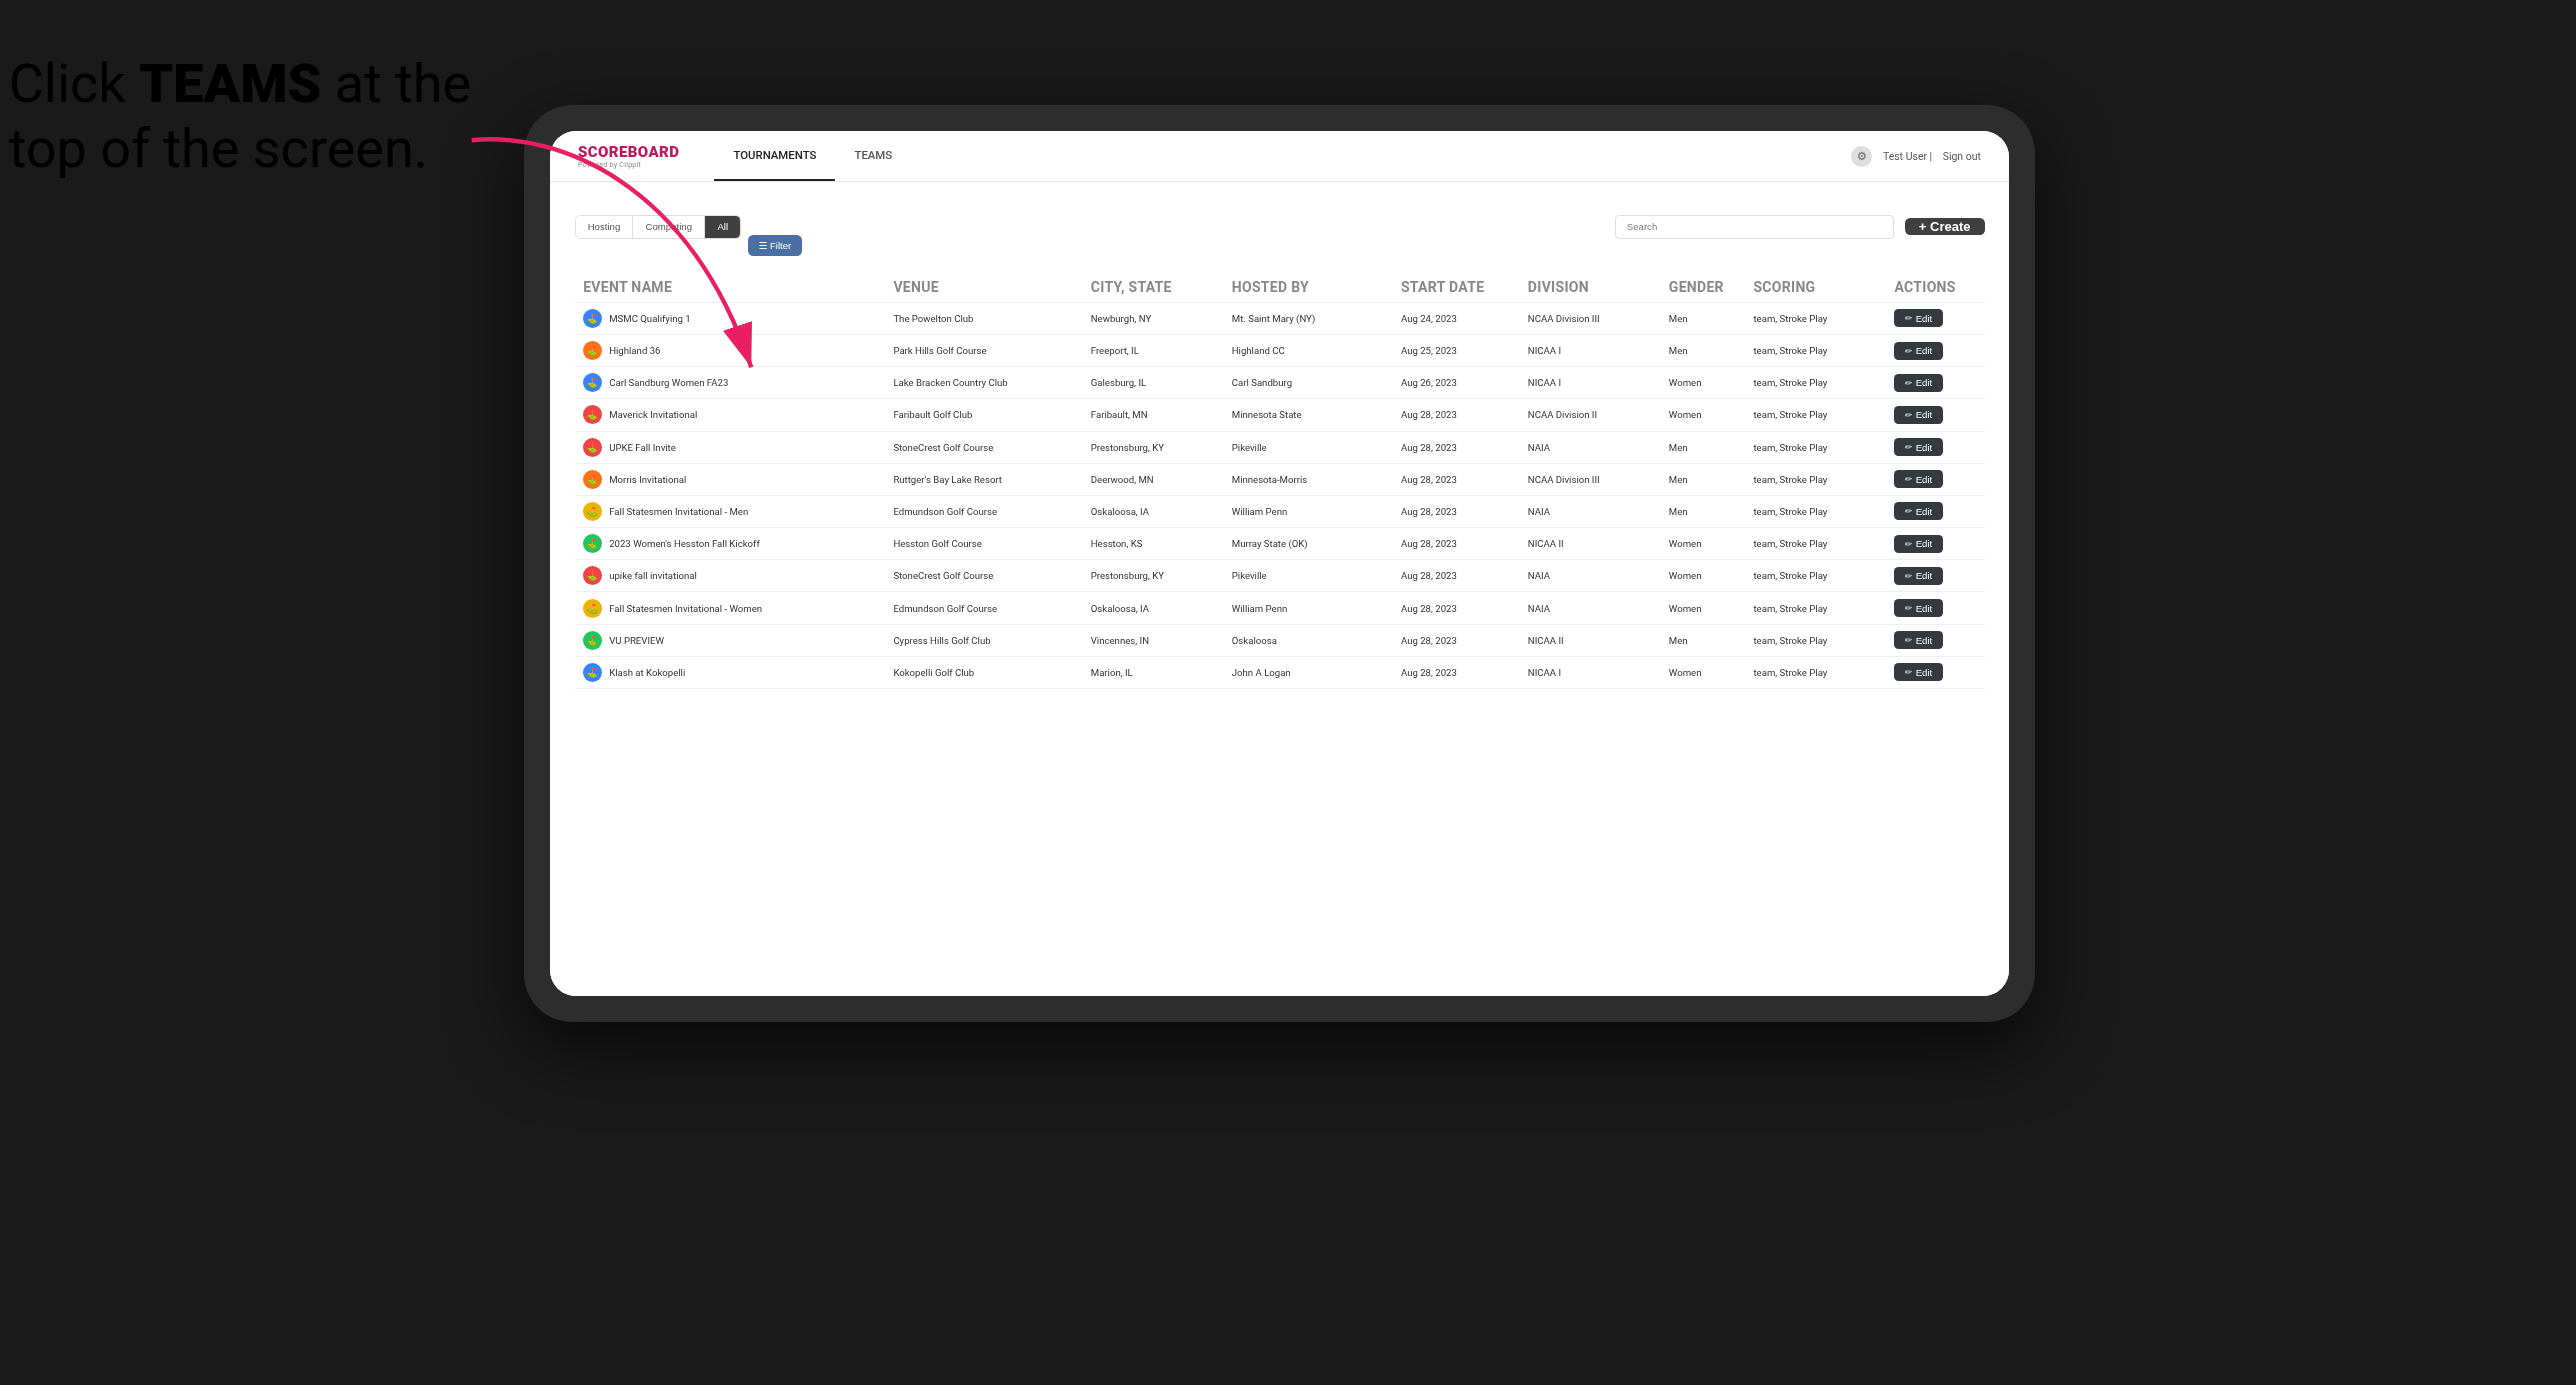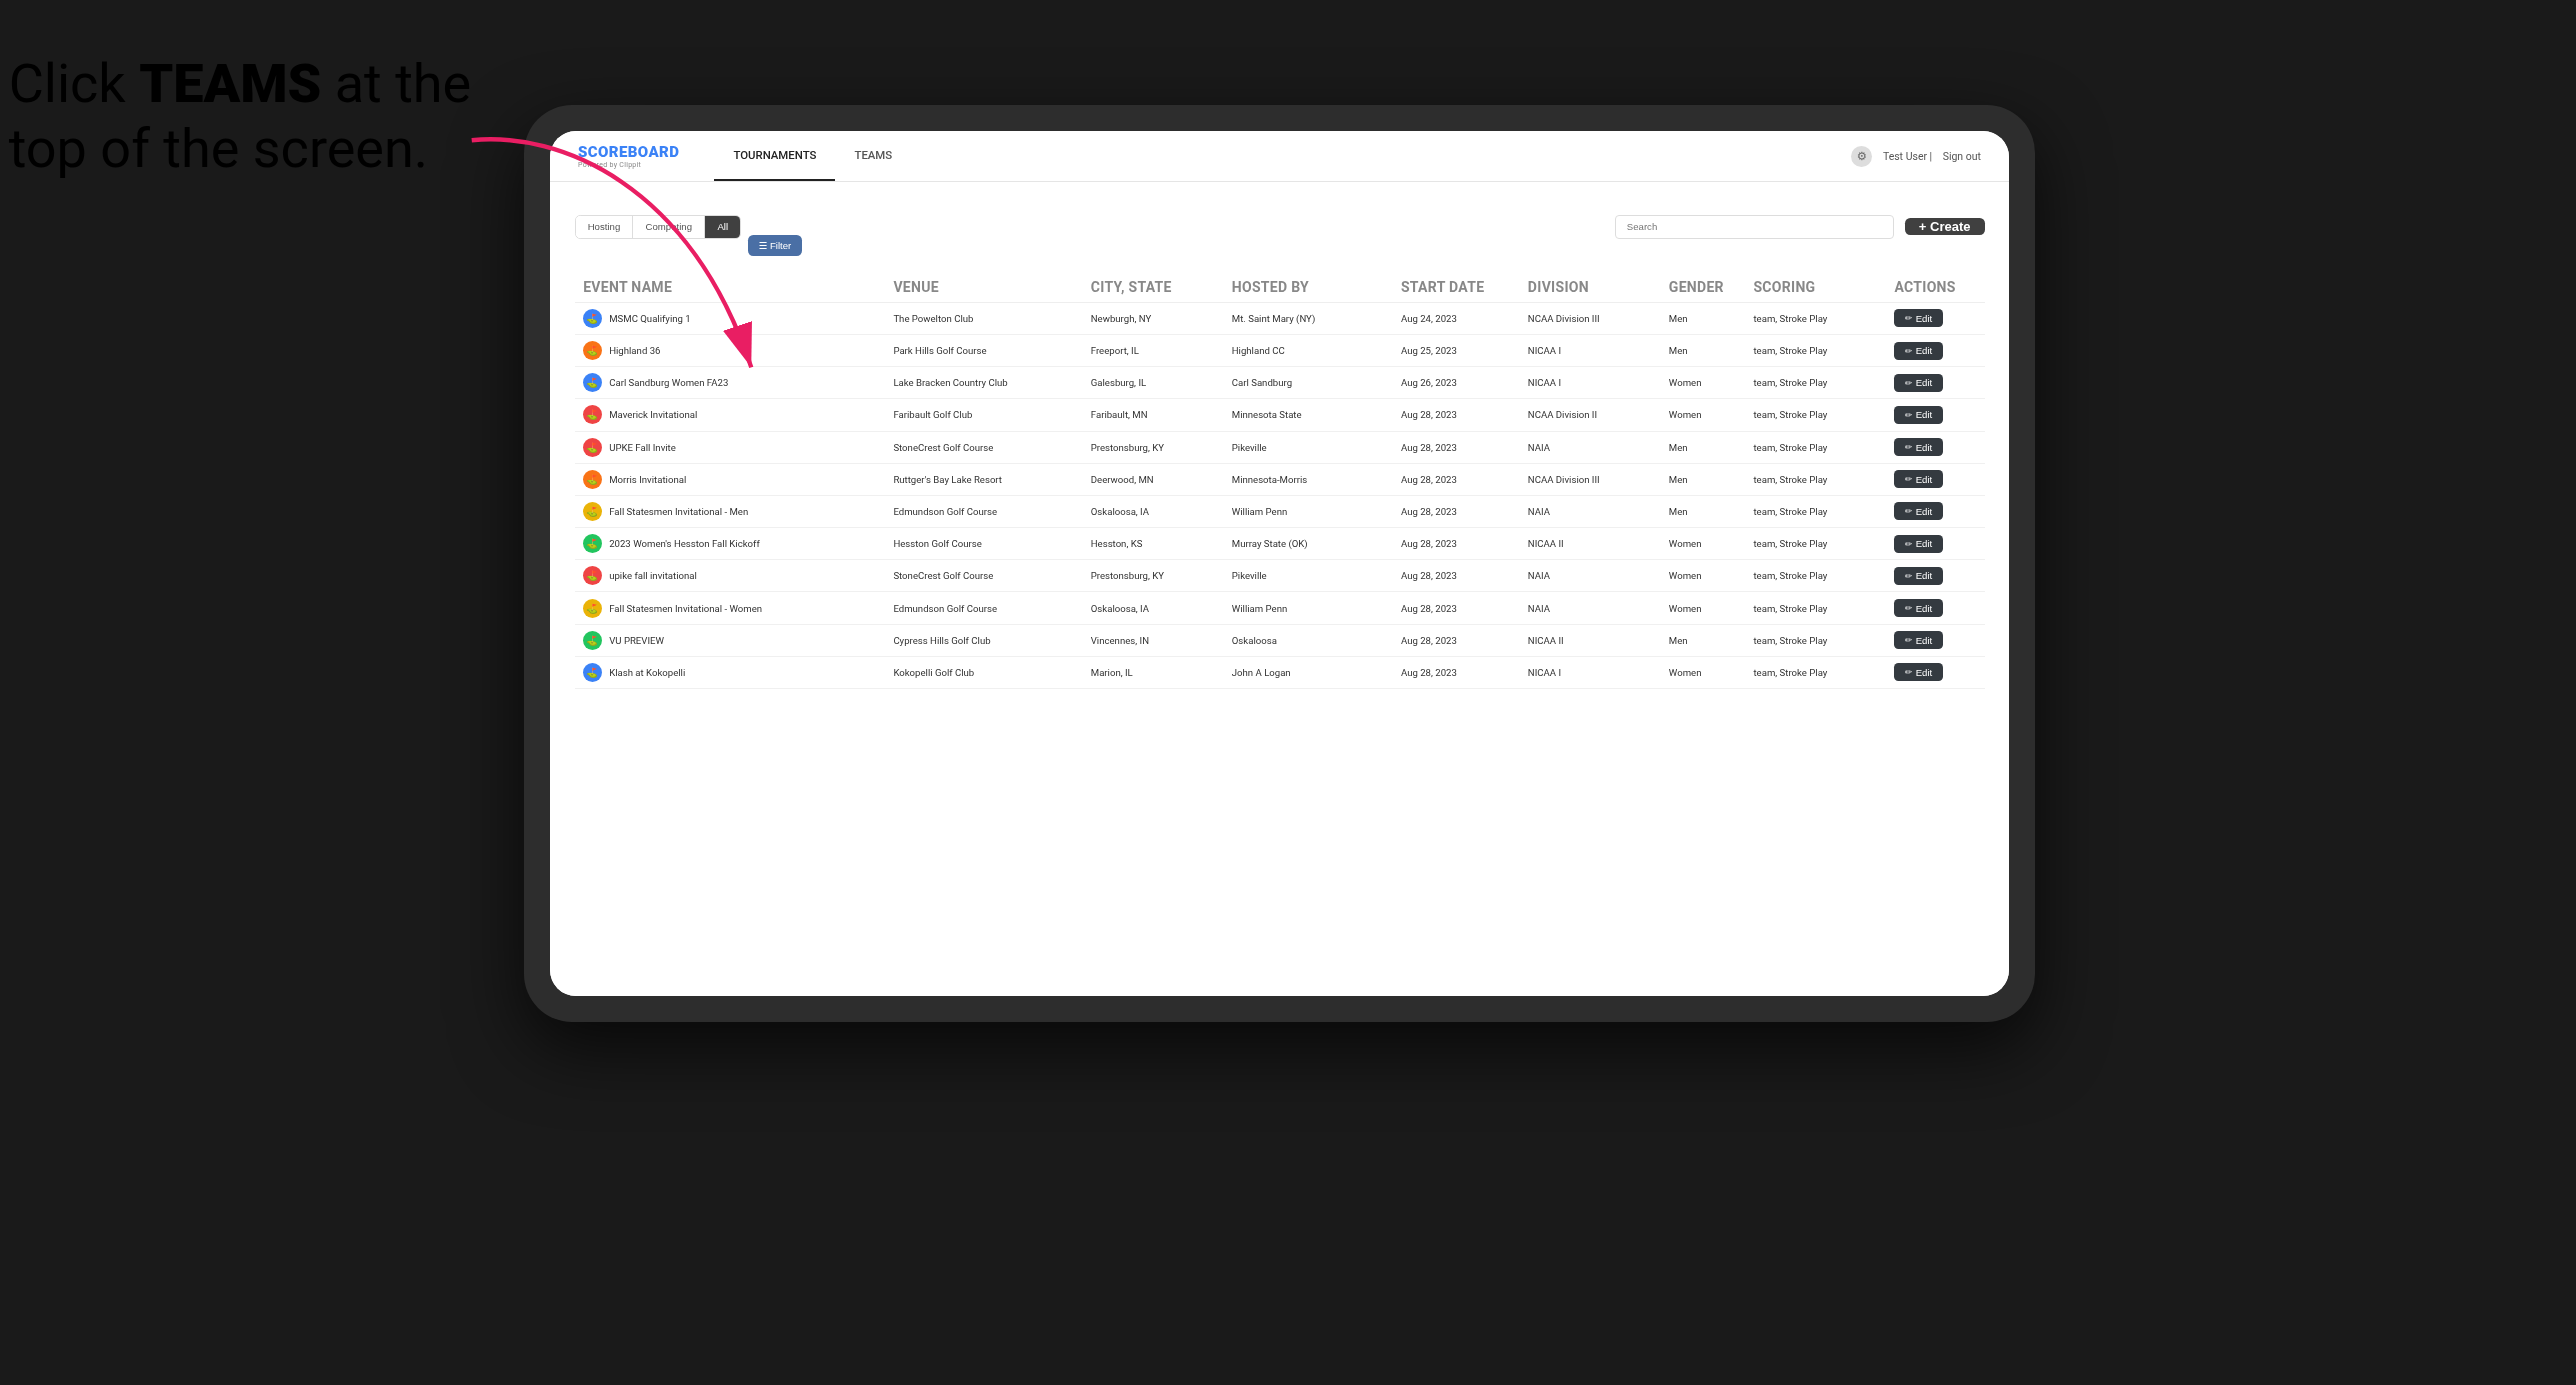--- a/index.html
+++ b/index.html
@@ -73,21 +73,21 @@
 
     .brand-logo {
       display: flex;
       flex-direction: column;
       margin-right: 35px;
     }
     .brand-name {
       font-size: 15px;
       font-weight: 900;
       letter-spacing: 0.4px;
-      color: #3b82f6;
+      color: #be185d;
     }
     .brand-tagline {
       font-size: 7px;
       color: #888;
       letter-spacing: 0.3px;
     }
 
     .nav-tabs {
       display: flex;
       gap: 0;

